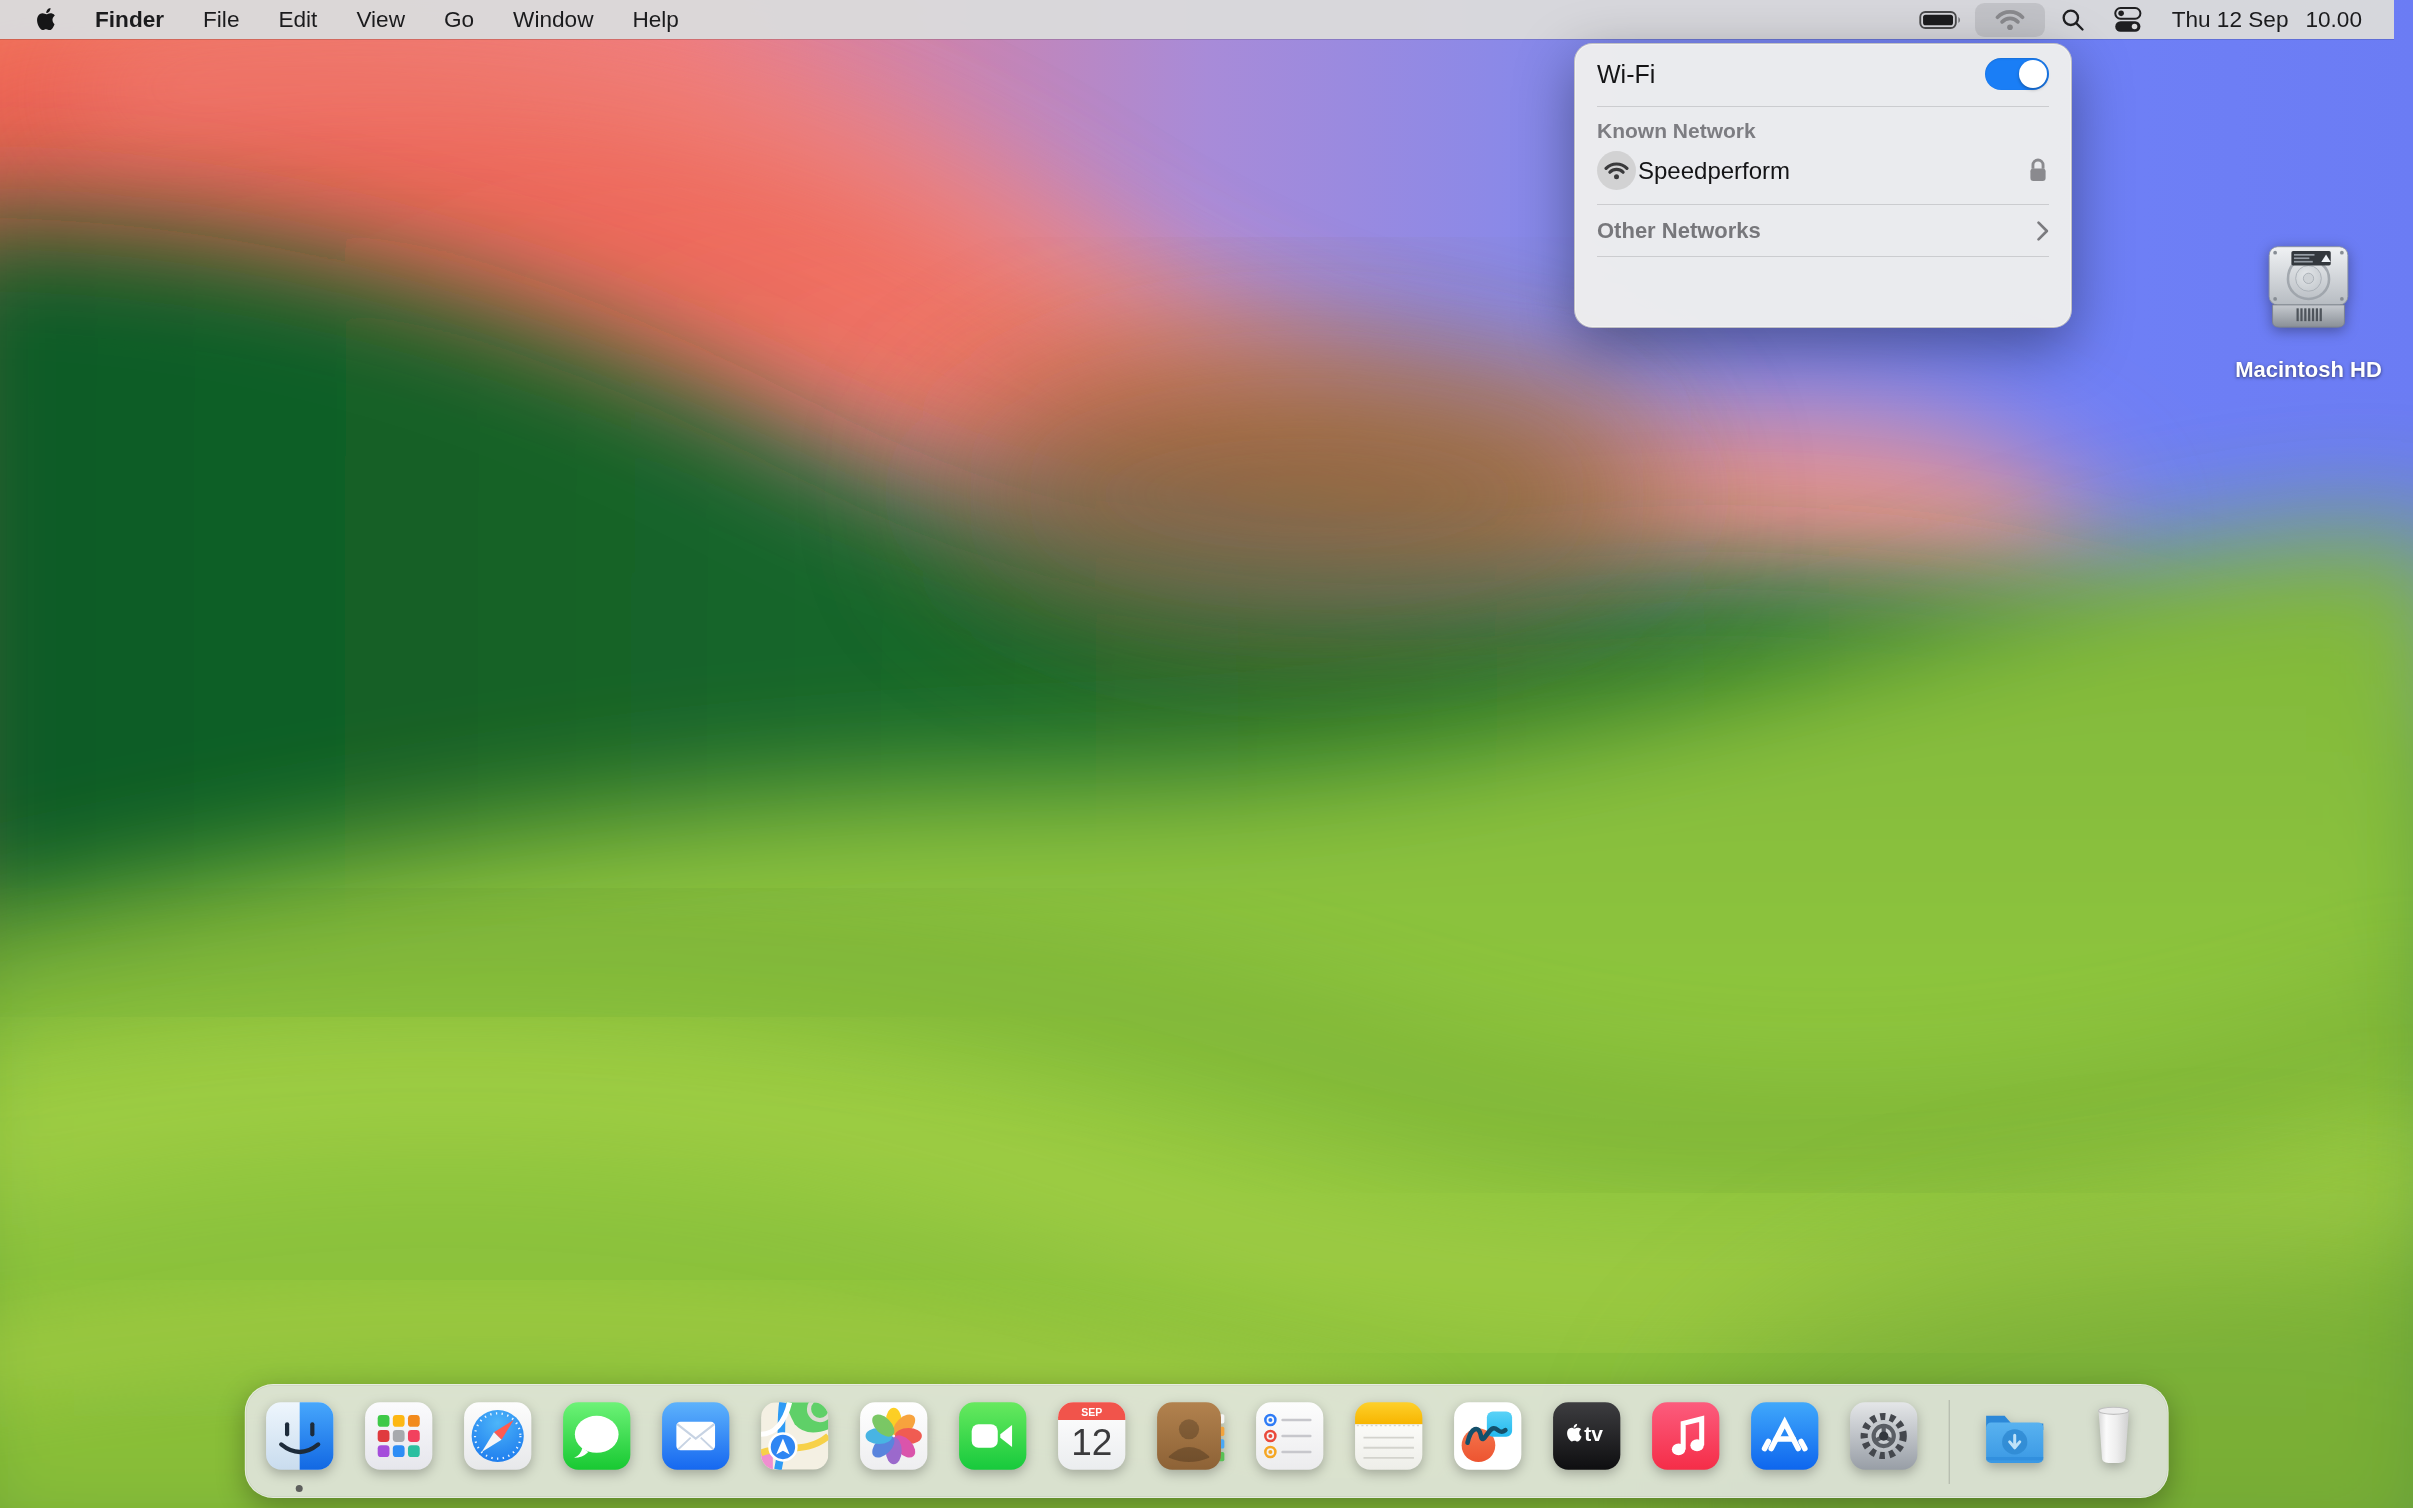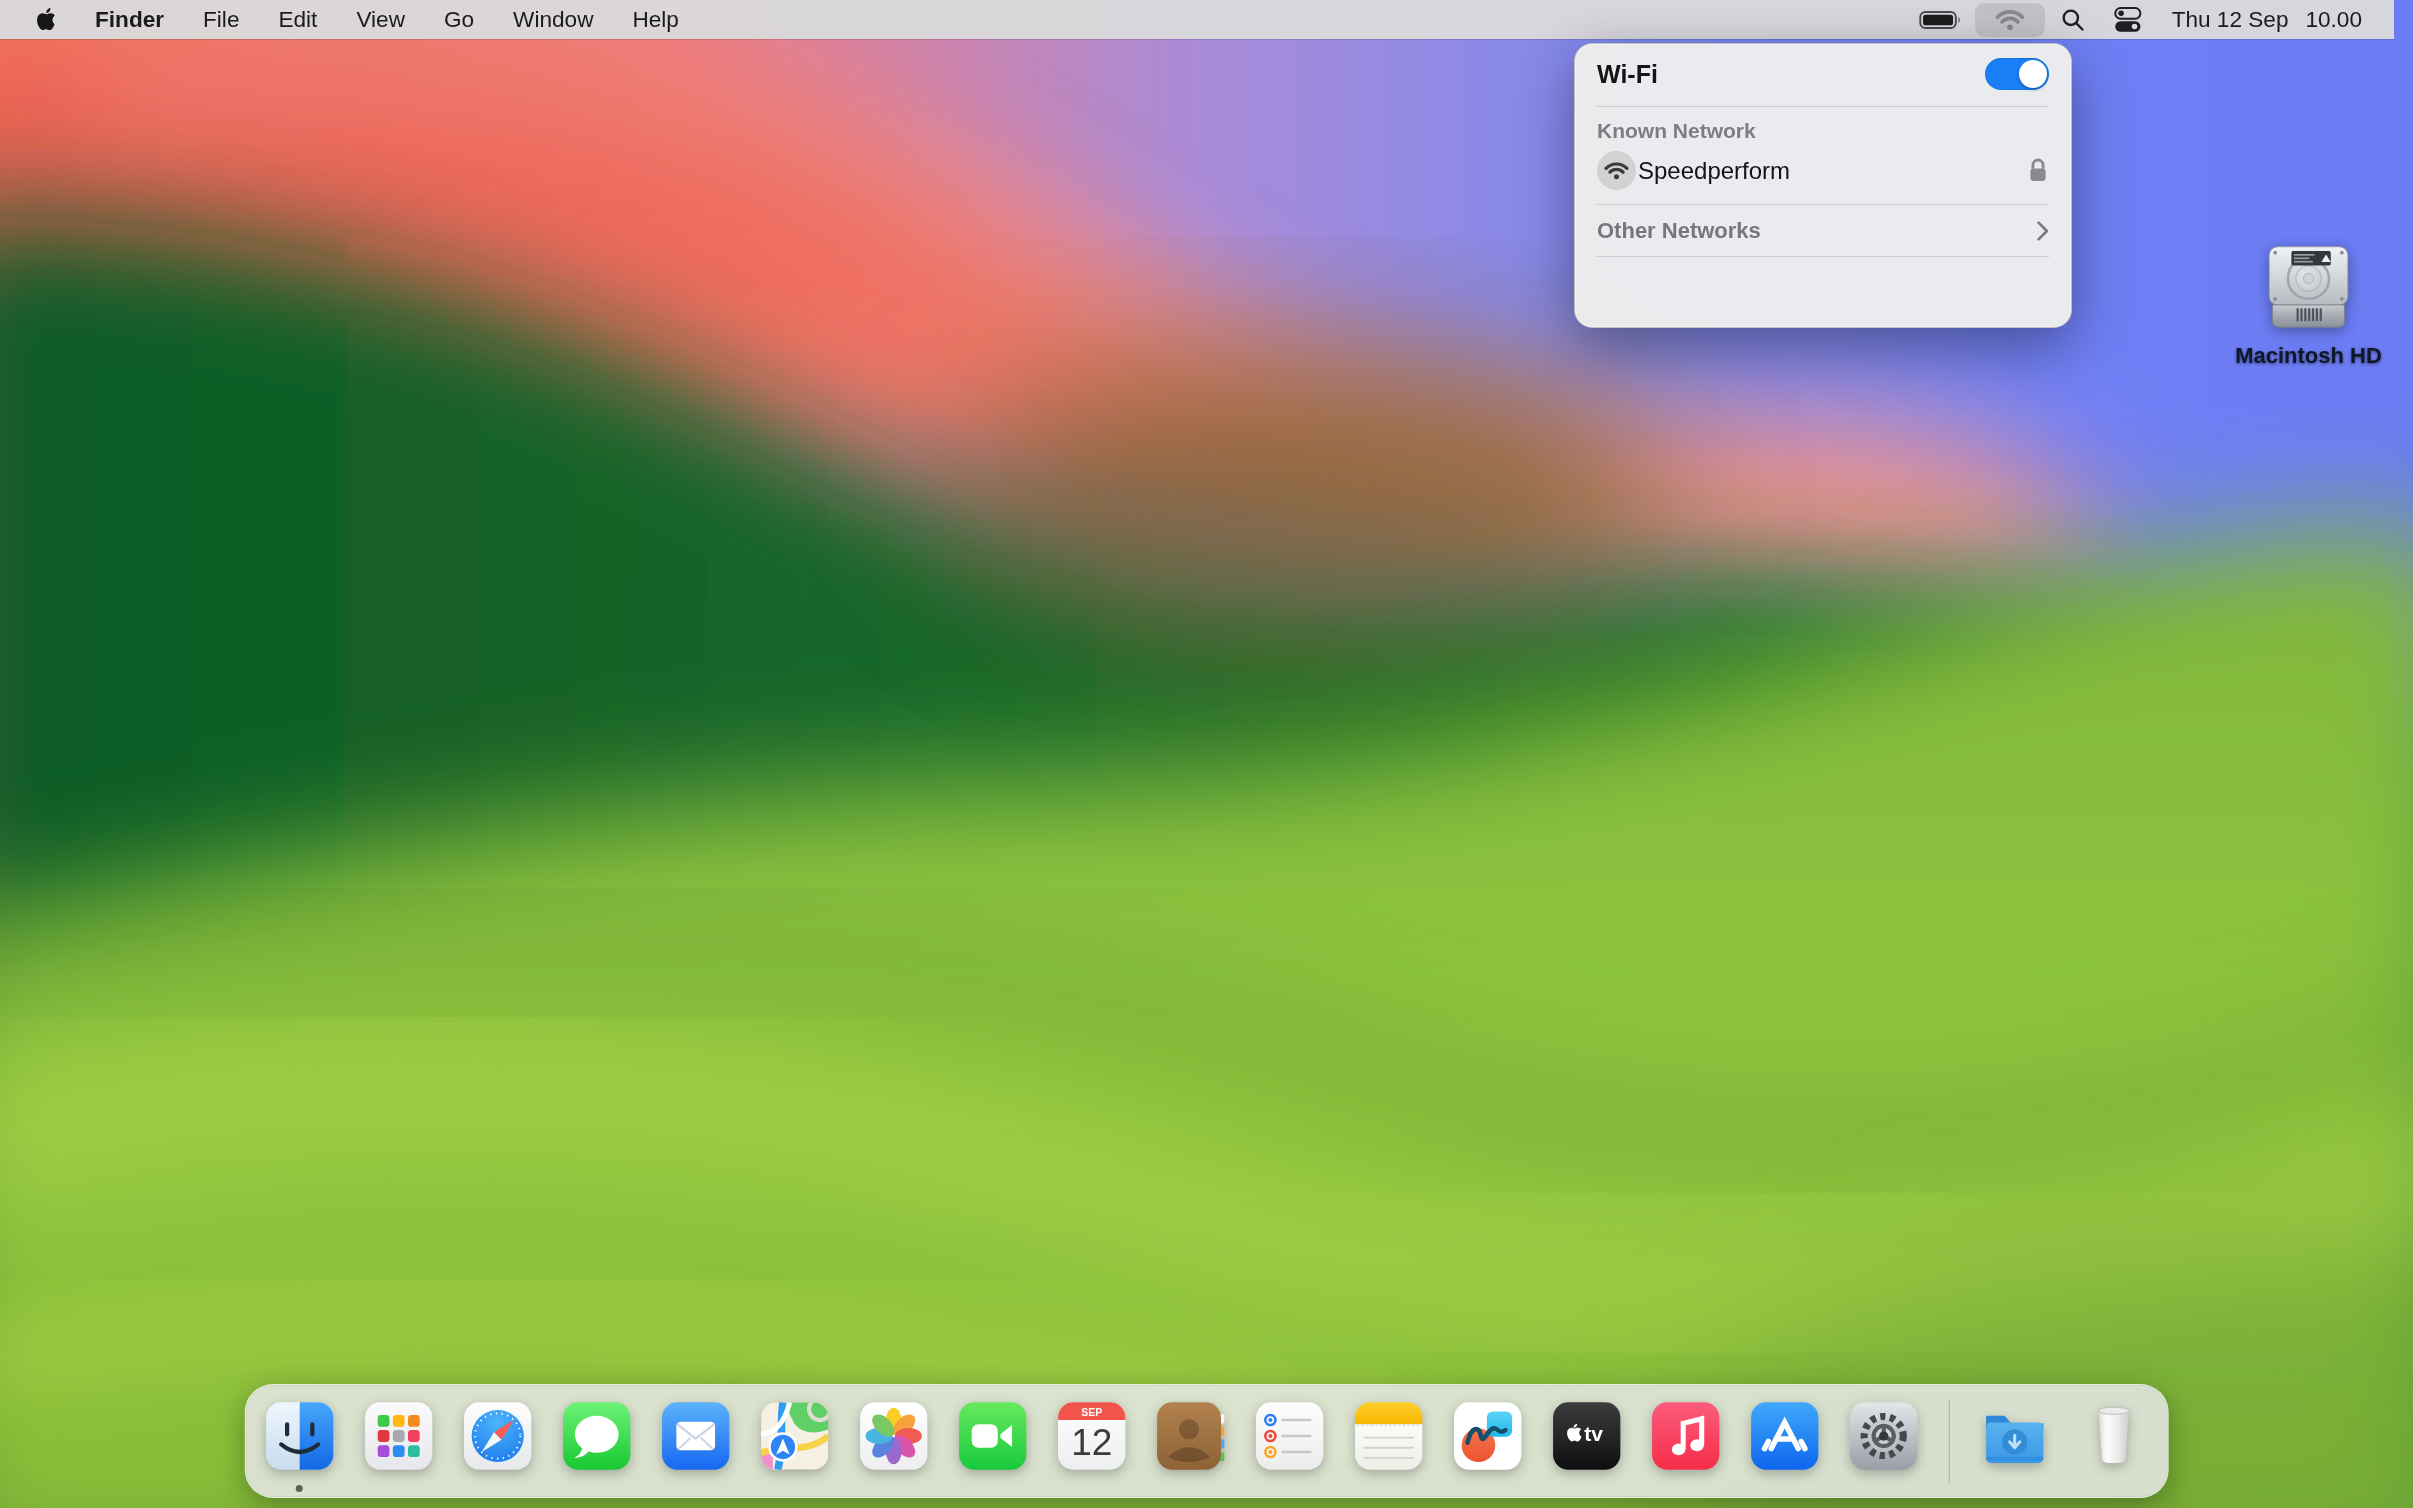--- a/index.html
+++ b/index.html
@@ -28,40 +28,40 @@
 
   
   .wifi-popup {
     position:absolute; left:1574px; top:43px; width:498px; height:285px; z-index:40;
     background:rgba(237,237,238,0.98); border-radius:18.4px;
     border:0.8px solid rgba(0,0,0,0.18);
     box-shadow:0 18.4px 59px rgba(0,0,0,0.38), inset 0 0 0 0.8px rgba(255,255,255,0.45);
     overflow:hidden;
   }
   .wp-row1 { display:flex; justify-content:space-between; align-items:center; padding:14.2px 22px 16px; }
-  .wp-title { font-size:25px; font-weight:700; color:#141416; }
+  .wp-title { font-size:25px; font-weight:400; color:#141416; }
   .wp-divider { height:0.8px; background:rgba(0,0,0,0.13); margin:0 22px; }
   .wp-section { padding:11.7px 22px 1.7px; font-size:21px; font-weight:600; color:#7d7d82; }
   .wp-network { display:flex; align-items:center; gap:2px; padding:6.7px 22px 14.2px; }
   .wp-wifi-circle { width:39px; height:39px; border-radius:50%; background:#d2d2d3;
     display:flex; align-items:center; justify-content:center; flex:0 0 auto; }
   .wp-net-name { font-size:24px; color:#141416; }
   .wp-lock { margin-left:auto; display:flex; }
   .wp-other { display:flex; justify-content:space-between; align-items:center; padding:12.6px 22px; }
   .wp-other-label { font-size:22px; font-weight:600; color:#77777b; }
   .wp-settings { padding:12.6px 22px; font-size:24px; color:#1a1a1c; }
   .toggle { width:64px; height:32px; border-radius:16px; background:#1a7ef6; position:relative;
     box-shadow:inset 0 0.8px 1.7px rgba(0,0,0,0.15); }
   .toggle .knob { position:absolute; top:1.7px; right:1.7px; width:28.5px; height:28.5px; border-radius:50%;
     background:#ffffff; box-shadow:0 1.7px 3.4px rgba(0,0,0,0.3); }
 
   
   .desktop-icon { position:absolute; left:2253px; top:245px; width:111px; z-index:10;
     display:flex; flex-direction:column; align-items:center; }
-  .desktop-icon .di-label { margin-top:9px; font-size:22px; font-weight:700; color:#0f172a;
+  .desktop-icon .di-label { margin-top:23px; font-size:22px; font-weight:700; color:#ffffff;
     text-shadow:0 0.8px 3.4px rgba(0,0,0,0.55); white-space:nowrap; }
 
   
   .dock {
     position:absolute; left:50%; transform:translateX(-50%); top:1384px; height:114px; z-index:20;
     background:rgba(232,232,233,0.85);
     border:0.8px solid rgba(255,255,255,0.35);
     box-shadow:0 8.4px 28.5px rgba(0,0,0,0.3), inset 0 0 0 0.8px rgba(0,0,0,0.06);
     border-radius:28.5px;
     display:flex; align-items:flex-start; gap:25px; padding:14.2px 17px 0;

